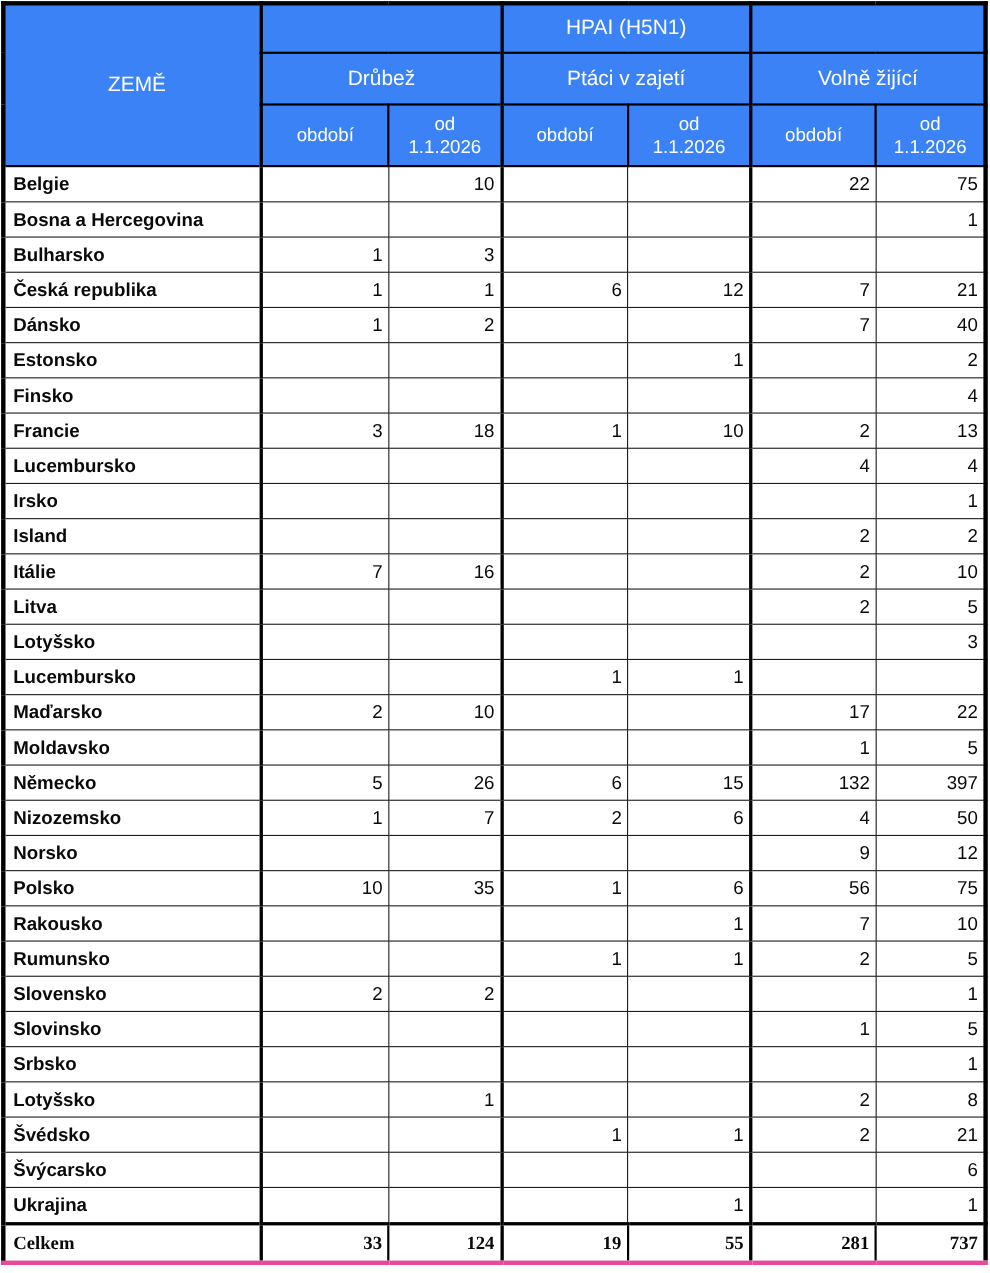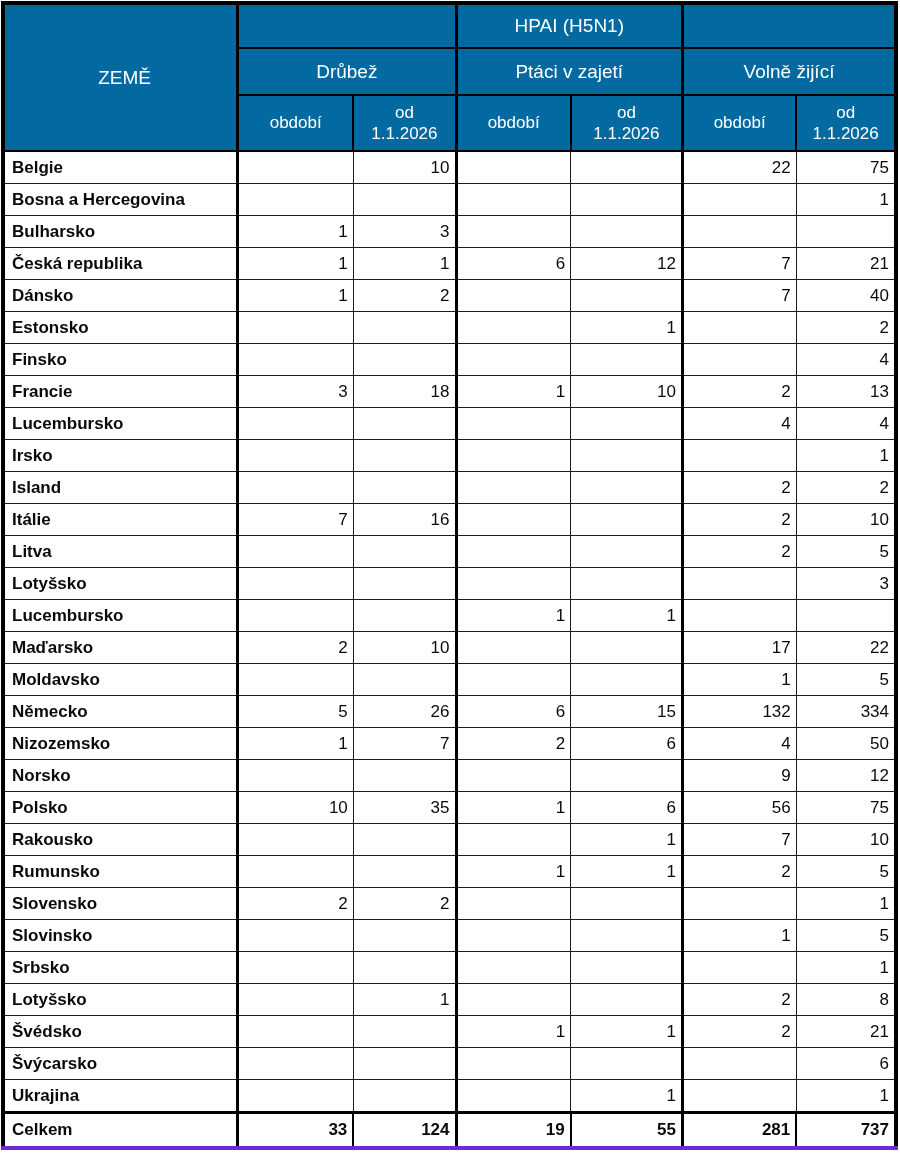--- a/index.html
+++ b/index.html
@@ -24,21 +24,21 @@
   col.c-country { width: 233px; }
   col.c1 { width: 115px; }
   col.c2 { width: 102px; }
   col.c3 { width: 114px; }
   col.c4 { width: 111px; }
   col.c5 { width: 113px; }
   col.c6 { width: 99px;  }
 
   
   thead th {
-    background: #0369a1;
+    background: #3b82f6;
     color: #ffffff;
     font-weight: normal;
     border: 2px solid #000000;
     text-align: center;
     vertical-align: middle;
     padding: 0;
   }
   th.corner {
     text-align: center;
     padding-left: 8px;
@@ -72,22 +72,23 @@
   td.num {
     text-align: right;
     padding-right: 5px;
   }
   td.gs { border-left: 3px solid #000000; }
 
   
   tfoot td {
     font-weight: bold;
     border-top: 3px solid #000000;
-    border-bottom: 4px solid #6d28d9;
+    border-bottom: 4px solid #ec4899;
     height: 32px;
+    font-family: Liberation Serif, serif;
   }
   tfoot td.num { border-left: 2px solid #000000; border-right: 2px solid #000000; }
   tfoot td.gs { border-left: 3px solid #000000; text-align: right; }
 </style>
 </head>
 <body>
 
 <div class="page">
   <table class="hpai">
     <colgroup>
@@ -284,21 +285,21 @@
           <td class="num gs">1</td>
           <td class="num">5</td>
         </tr>
         <tr>
           <td class="country">Německo</td>
           <td class="num gs">5</td>
           <td class="num">26</td>
           <td class="num gs">6</td>
           <td class="num">15</td>
           <td class="num gs">132</td>
-          <td class="num">334</td>
+          <td class="num">397</td>
         </tr>
         <tr>
           <td class="country">Nizozemsko</td>
           <td class="num gs">1</td>
           <td class="num">7</td>
           <td class="num gs">2</td>
           <td class="num">6</td>
           <td class="num gs">4</td>
           <td class="num">50</td>
         </tr>

